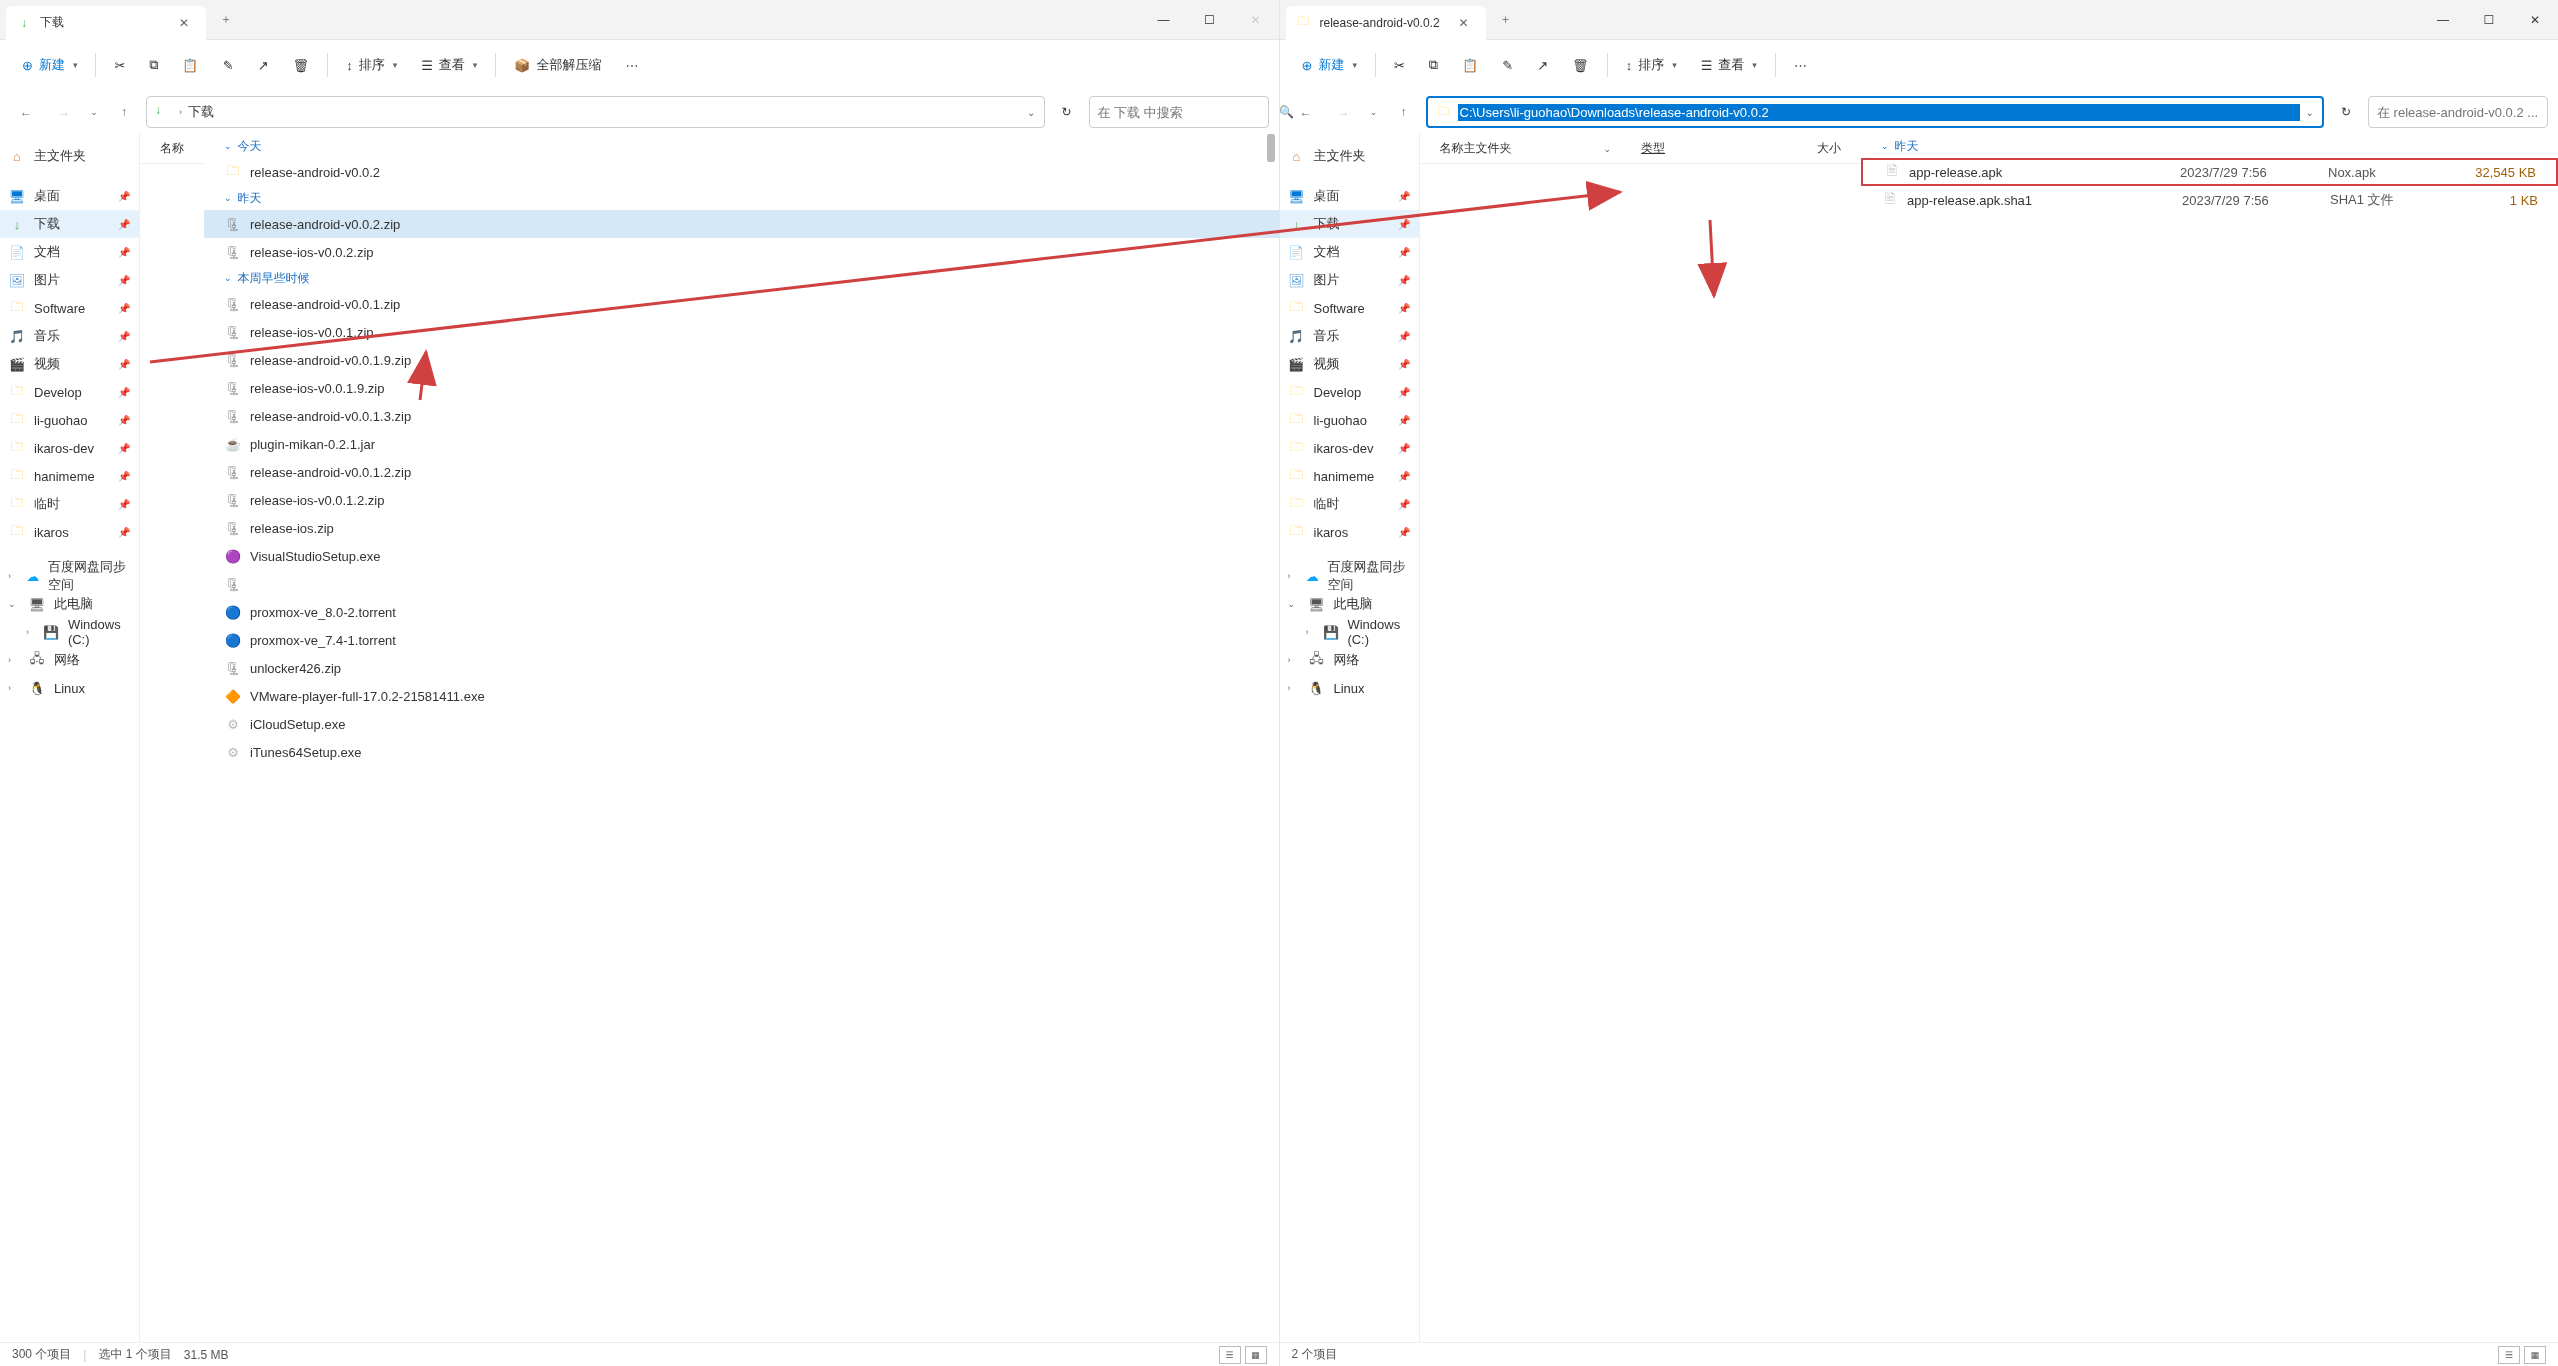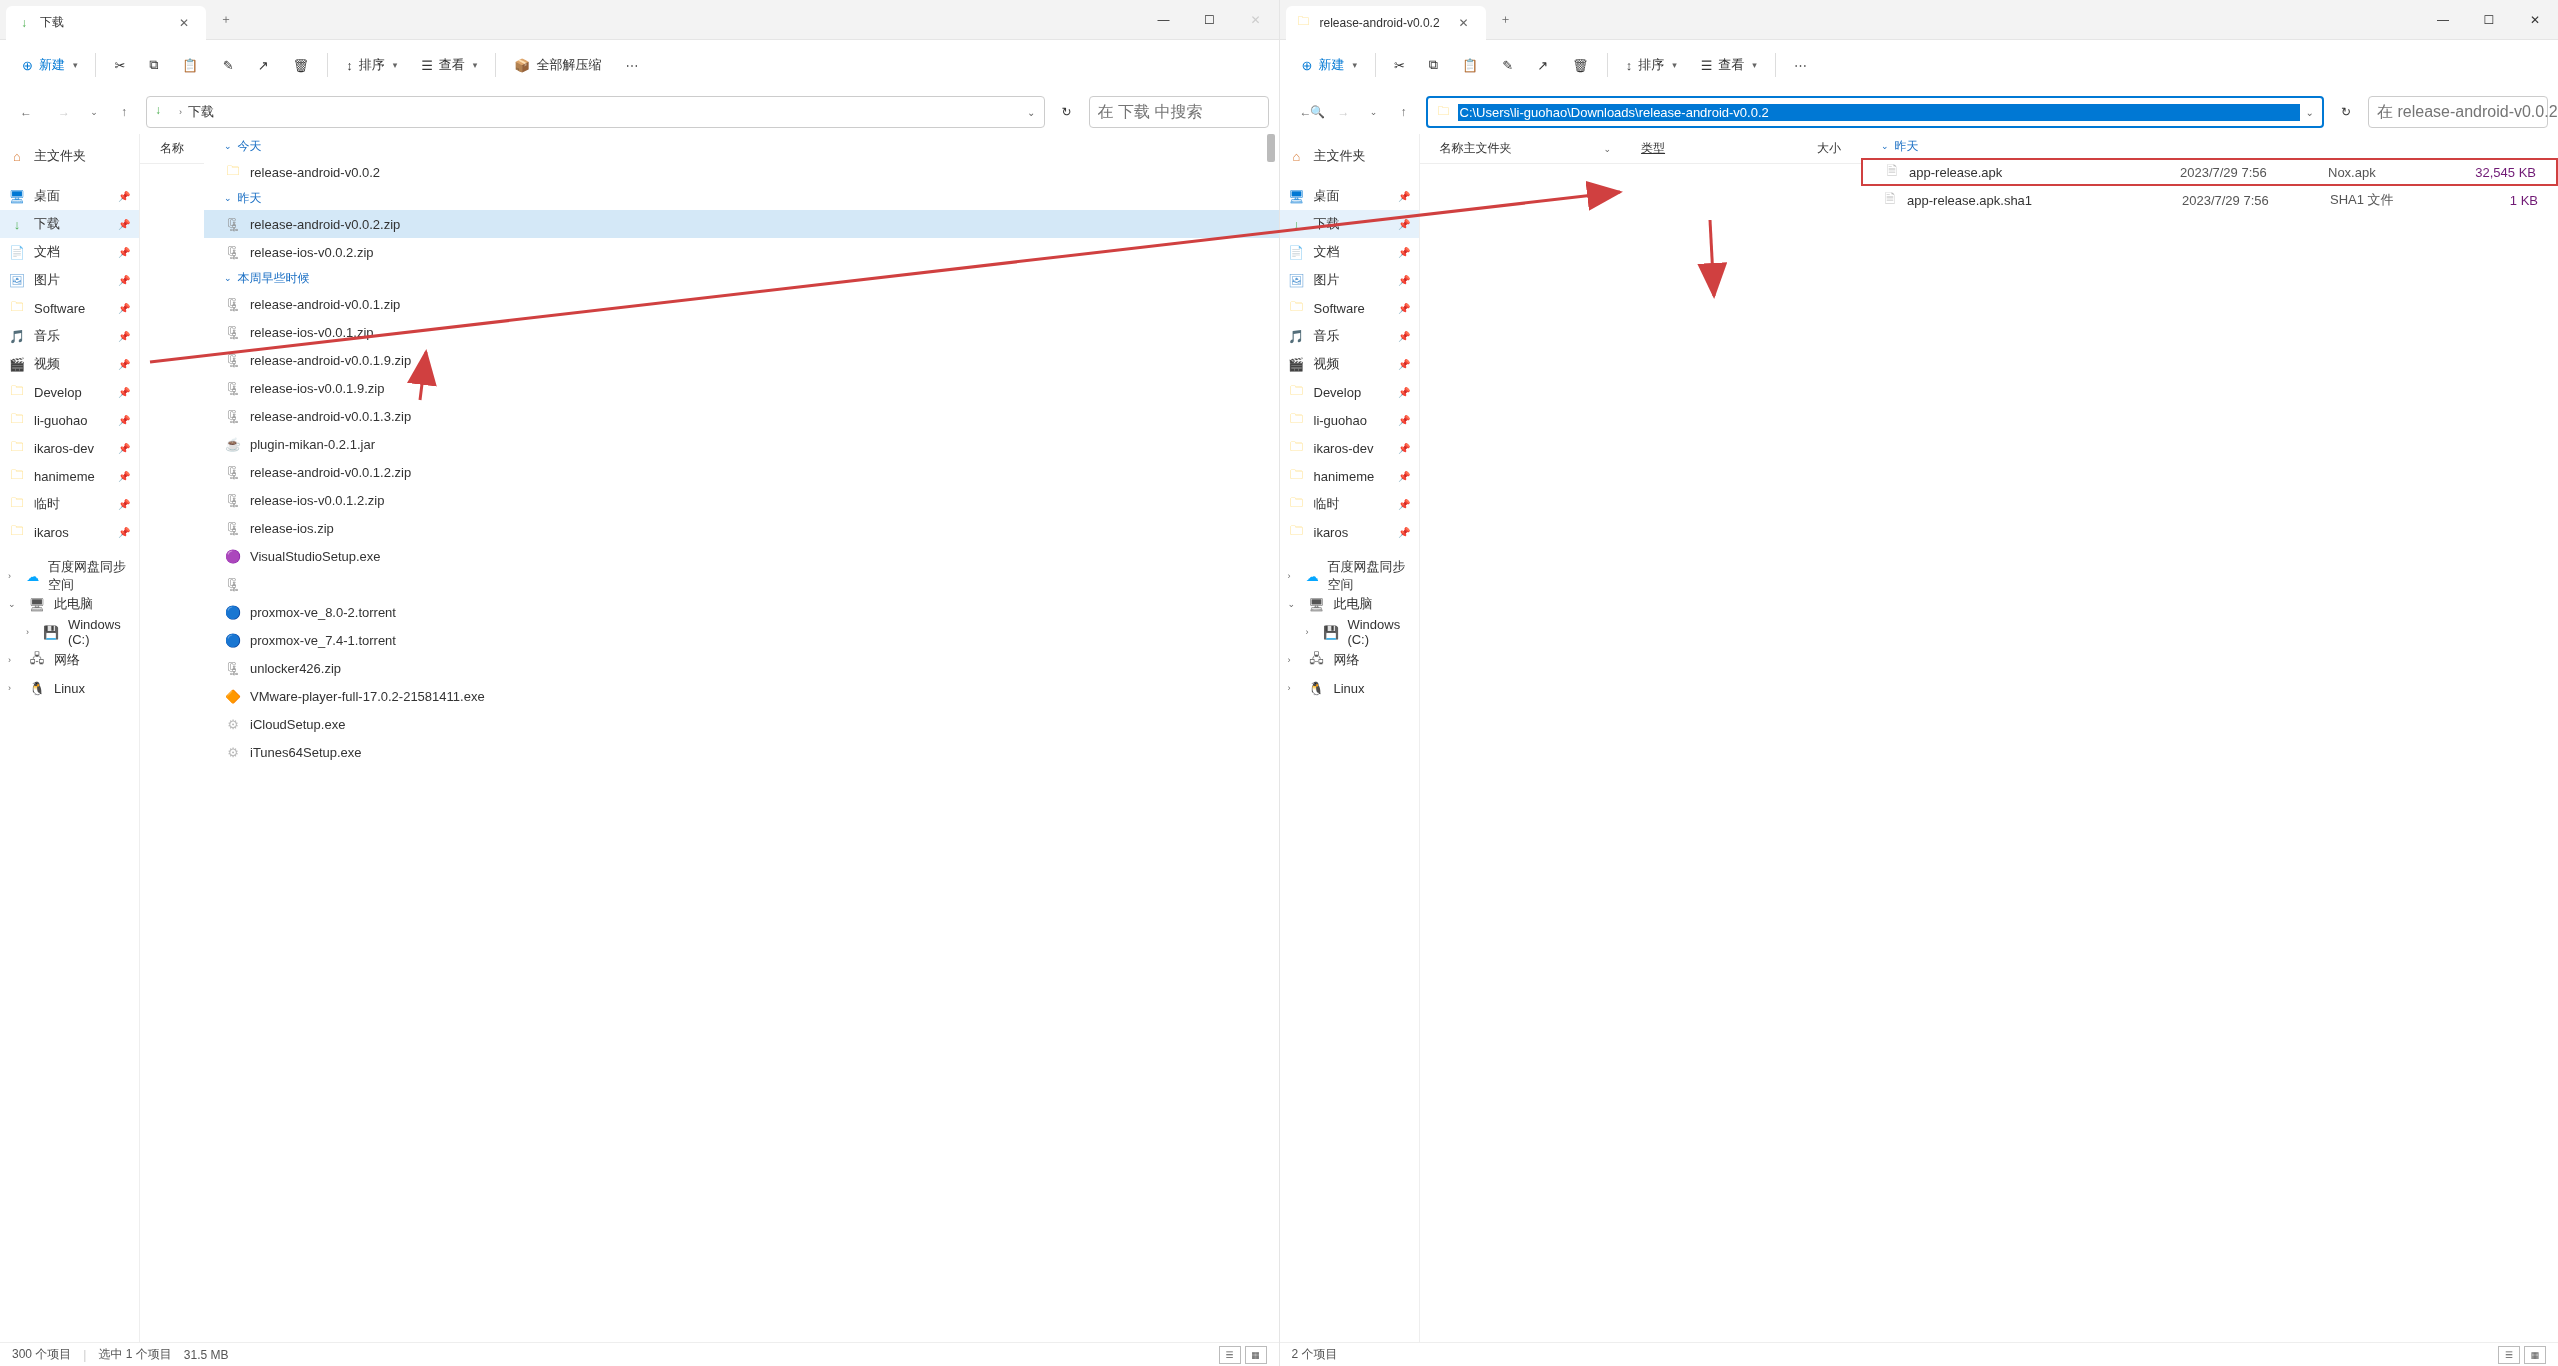--- a/index.html
+++ b/index.html
@@ -30,21 +30,21 @@
 .nav-btn { width: 32px; height: 32px; display: flex; align-items: center; justify-content: center; cursor: pointer; color: #666; border-radius: 4px; }
 .nav-btn.disabled { color: #ccc; }
 .address-bar { flex: 1; display: flex; align-items: center; height: 32px; border: 1px solid #ccc; border-radius: 4px; padding: 0 8px; gap: 6px; }
 .address-bar.focused { border-color: #0078d4; border-width: 2px; }
 .address-icon { width: 18px; height: 18px; color: #4CAF50; }
 .address-text { flex: 1; font-size: 13px; }
 .address-text.highlighted { background: #0078d4; color: #fff; padding: 1px 2px; }
 .address-caret { color: #666; font-size: 10px; }
 .refresh-btn { width: 32px; height: 32px; display: flex; align-items: center; justify-content: center; cursor: pointer; }
 .search-box { width: 180px; height: 32px; border: 1px solid #ccc; border-radius: 4px; padding: 0 8px; display: flex; align-items: center; gap: 6px; }
-.search-box input { border: none; outline: none; flex: 1; font-size: 16px; background: transparent; }
+.search-box input { border: none; outline: none; flex: 1; font-size: 13px; background: transparent; }
 .search-icon { color: #666; }
 
 .body-area { flex: 1; display: flex; overflow: hidden; }
 .sidebar { width: 140px; padding: 8px 0; overflow-y: auto; border-right: 1px solid #eee; }
 .sidebar-item { display: flex; align-items: center; height: 28px; padding: 0 8px; gap: 8px; cursor: pointer; position: relative; font-size: 13px; }
 .sidebar-item.active { background: #e5f1fb; }
 .sidebar-item.header { font-weight: normal; }
 .sidebar-item .expand { width: 12px; color: #666; font-size: 9px; }
 .sidebar-item .s-icon { width: 18px; display: flex; justify-content: center; }
 .sidebar-item .pin { margin-left: auto; color: #888; font-size: 10px; }
@@ -74,21 +74,21 @@
 .scrollbar-track { position: absolute; right: 2px; top: 0; width: 12px; height: 600px; background: transparent; }
 .scrollbar-thumb { background: #bbb; width: 8px; margin-left: 2px; height: 28px; border-radius: 2px; }
 .group-header { display: flex; align-items: center; height: 24px; padding: 0 20px; gap: 6px; color: #1a6fc4; font-size: 12px; cursor: pointer; }
 .group-header .chev { font-size: 9px; }
 .file-row { display: flex; align-items: center; height: 28px; padding: 0 20px; gap: 8px; cursor: pointer; font-size: 13px; }
 .file-row.selected { background: #d4e8f7; }
 .file-row .f-icon { width: 18px; display: flex; justify-content: center; }
 .file-row .f-name { flex: 1; }
 .file-row .f-date { width: 140px; color: #555; }
 .file-row .f-type { width: 120px; color: #555; }
-.file-row .f-size { width: 80px; text-align: right; color: #701a75; }
+.file-row .f-size { width: 80px; text-align: right; color: #a16207; }
 .f-folder { color: #FFD255; }
 .f-zip { color: #888; }
 .f-jar { color: #d97e3b; }
 .f-torrent { color: #4a90d0; }
 .f-file { color: #bbb; }
 
 .status-bar { height: 24px; display: flex; align-items: center; padding: 0 12px; gap: 12px; border-top: 1px solid #eee; font-size: 12px; color: #555; }
 .status-bar .views { margin-left: auto; display: flex; gap: 4px; }
 .view-btn { width: 22px; height: 18px; border: 1px solid #bbb; display: flex; align-items: center; justify-content: center; font-size: 9px; }
 .red-box { border: 2px solid #d04040; position: relative; }

